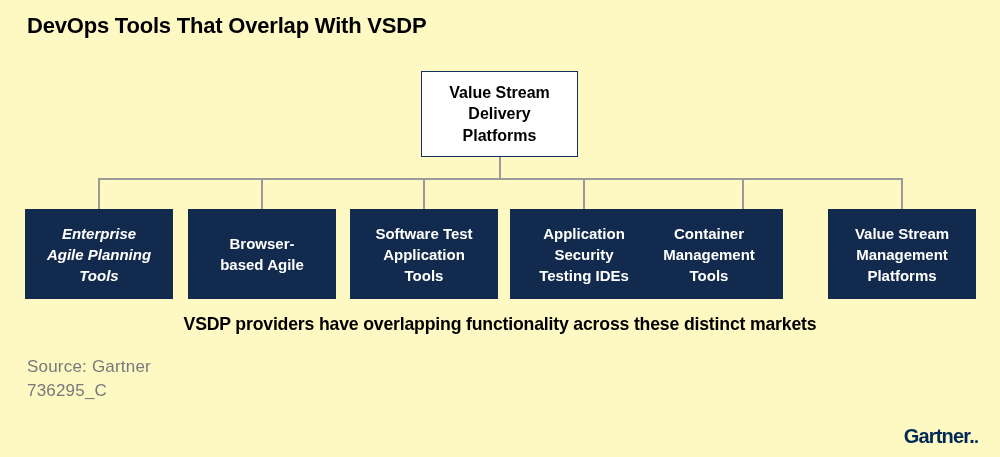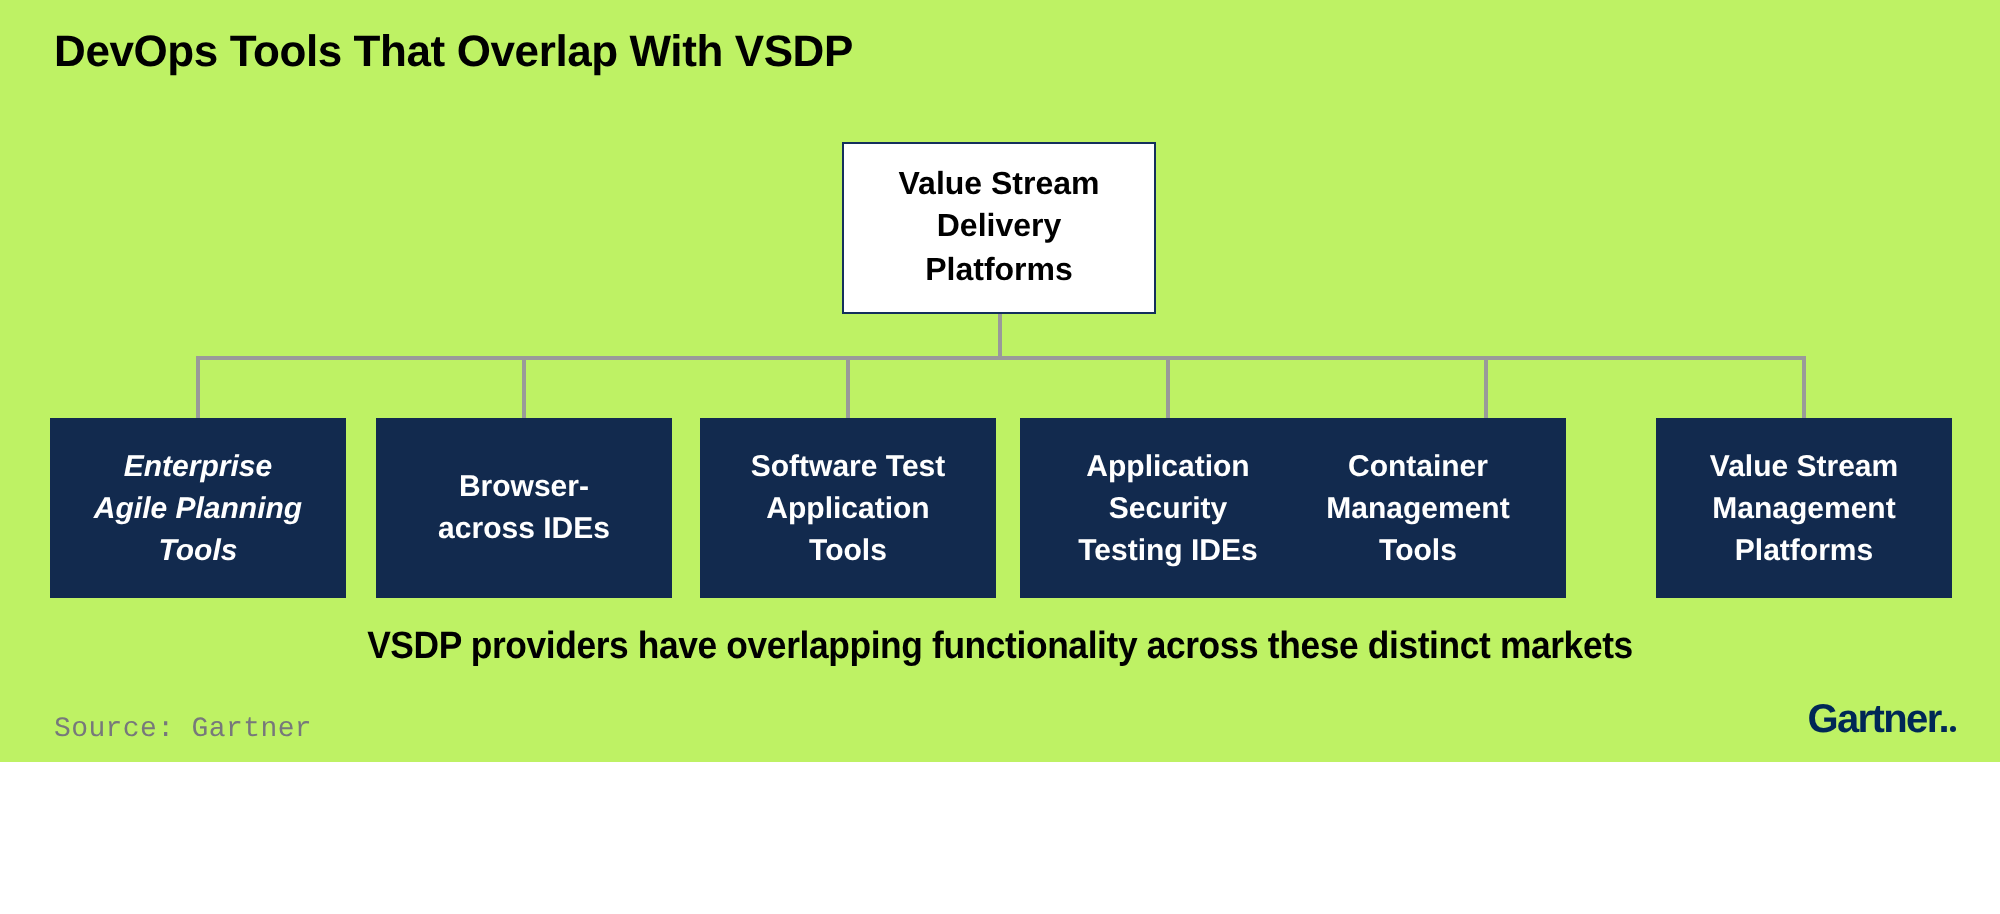--- a/index.html
+++ b/index.html
@@ -1,21 +1,21 @@
 <!DOCTYPE html>
 <html><head>
 <meta charset="utf-8">
 <style>
   * { margin: 0; padding: 0; box-sizing: border-box; }
   html, body { background: #ffffff; }
   .page {
     position: relative;
     width: 1000px;
-    height: 381px;
-    background: #bef264;
+    height: 457px;
+    background: #fef9c3;
     font-family: "Liberation Sans", sans-serif;
     overflow: hidden;
   }
   .figure-title {
     position: absolute;
     left: 27px;
     top: 13px;
     font-size: 22px;
     font-weight: 700;
     color: #000000;
@@ -86,24 +86,23 @@
     font-size: 19px;
     font-weight: 700;
     color: #000000;
     letter-spacing: -0.2px;
     transform: scaleX(0.93);
     transform-origin: 50% 50%;
   }
   .source-line {
     position: absolute;
     left: 27px;
-    font-size: 14px;
+    font-size: 17px;
     color: #77787B;
     letter-spacing: 0.2px;
-    font-family: Liberation Mono, monospace;
   }
   .source-line-1 { top: 357px; }
   .source-line-2 { top: 381px; }
   .logo {
     position: absolute;
     right: 22px;
     bottom: 9px;
     font-size: 20px;
     font-weight: 700;
     color: #002856;
@@ -137,21 +136,21 @@
     <div class="line stub stub-2"></div>
     <div class="line stub stub-3"></div>
     <div class="line stub stub-4"></div>
     <div class="line stub stub-5"></div>
     <div class="line stub stub-6"></div>
 
     <div class="child-box child-1">Enterprise
 Agile Planning
 Tools</div>
     <div class="child-box child-2">Browser-
-across IDEs</div>
+based Agile</div>
     <div class="child-box child-3">Software Test
 Application
 Tools</div>
     <div class="child-box child-4">Application
 Security
 Testing IDEs</div>
     <div class="child-box child-5">Container
 Management
 Tools</div>
     <div class="child-box child-6">Value Stream

